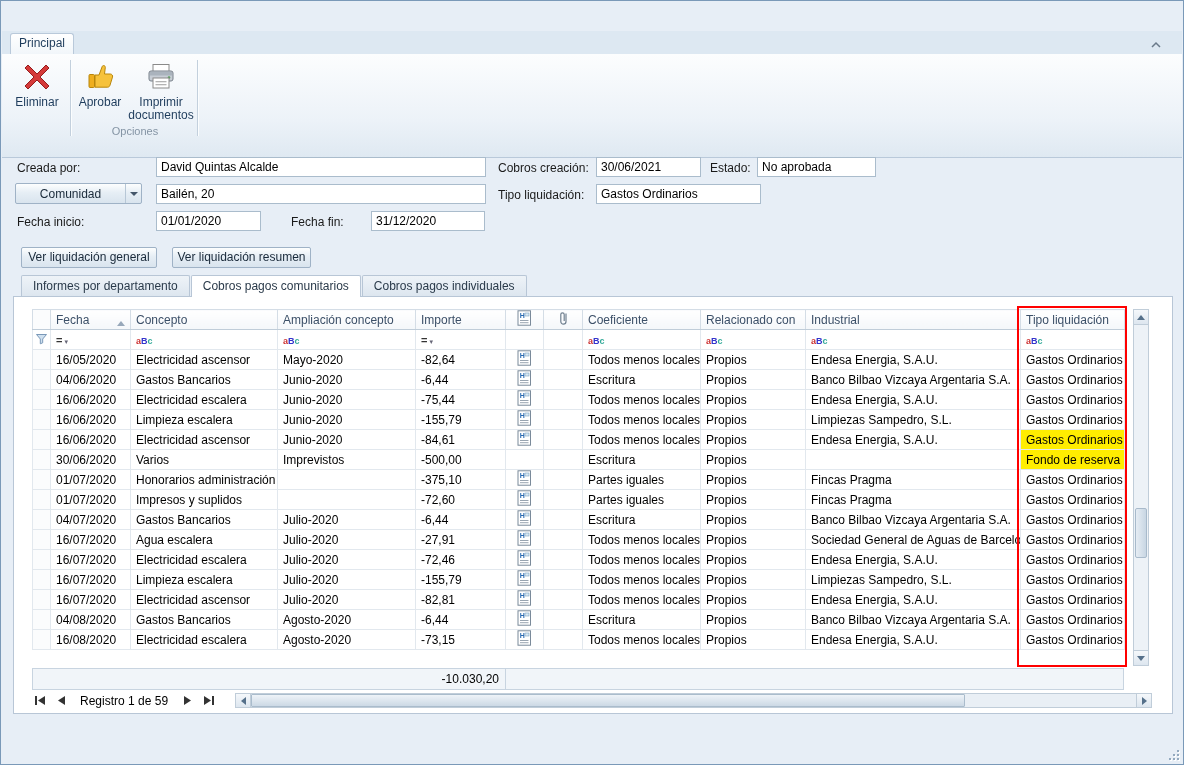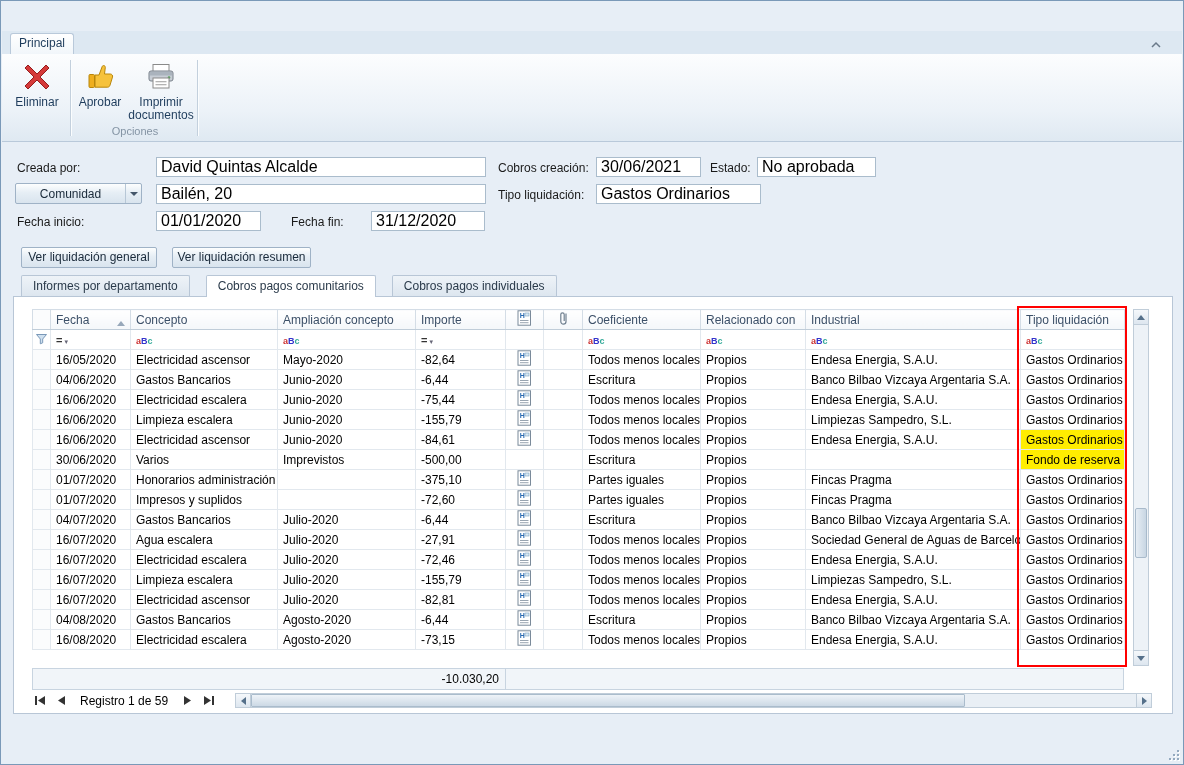--- a/index.html
+++ b/index.html
@@ -29,58 +29,58 @@
   
   .ribbon-tabs { position:absolute; left:1px; top:30px; right:1px; height:23px; background:#dde8f2; }
   .ribbon-tab {
     position:absolute; left:8px; top:2px; width:64px; height:21px;
     background:linear-gradient(#ffffff,#f1f6fa);
     border:1px solid #b9c9da; border-bottom:none; border-radius:3px 3px 0 0;
     text-align:center; line-height:19px; color:#1e3c5c;
   }
   .ribbon-collapse { position:absolute; right:20px; top:7px; }
   .ribbon-body {
-    position:absolute; left:1px; top:53px; right:1px; height:88px;
+    position:absolute; left:1px; top:53px; right:1px; height:104px;
     background:linear-gradient(#fcfdfe, #ecf2f8 65%, #dfe9f2);
     border-bottom:1px solid #b9c9da;
   }
   .rb {
     position:absolute; top:4px; height:72px; display:flex; flex-direction:column;
     align-items:center; padding-top:3px; border-radius:3px; color:#1e3c5c; text-align:center; line-height:13px;
   }
   .rb svg { margin-bottom:3px; }
   .rb-sep { position:absolute; top:6px; height:76px; width:1px; background:#c3d0dd; box-shadow:1px 0 0 #fbfdfe; }
   .rb-group-label { position:absolute; top:71px; left:70px; width:126px; text-align:center; color:#8494a4; font-size:11px; }
 
   
   .lbl { position:absolute; color:#1a1a1a; white-space:nowrap; }
   .inp {
     position:absolute; height:20px; border:1px solid #aabccc; background:#fff;
-    font-family:"Liberation Sans", sans-serif; font-size:16px; color:#000; padding:0 4px;
+    font-family:"Liberation Sans", sans-serif; font-size:12px; color:#000; padding:0 4px;
   }
   .combo {
     position:absolute; height:21px; border:1px solid #9fb2c6; border-radius:2px;
     background:linear-gradient(#fdfefe,#e6eef5 45%,#d9e4ee);
     display:flex; align-items:center;
   }
   .combo-lbl { flex:1; text-align:center; color:#1a2a3a; }
   .combo-arrow {
     width:16px; height:100%; border-left:1px solid #b7c7d6;
     display:flex; align-items:center; justify-content:center;
   }
   .combo-arrow::after { content:""; border-left:4px solid transparent; border-right:4px solid transparent; border-top:4px solid #44566a; }
 
   .act-btn {
     position:absolute; height:21px; border:1px solid #9fb2c6; border-radius:2px;
     background:linear-gradient(#fdfefe,#e6eef5 45%,#d9e4ee);
     text-align:center; line-height:19px; color:#1a2a3a;
   }
 
   
-  .doc-tabs { position:absolute; left:20px; top:274px; height:22px; display:flex;gap:15px; }
+  .doc-tabs { position:absolute; left:20px; top:274px; height:22px; display:flex; }
   .doc-tab {
     height:21px; line-height:20px; padding:0 11px; border:1px solid #b8c6d6; border-bottom:none;
     background:linear-gradient(#eef3f8,#dde6ef); color:#2a3a4a; margin-right:1px; border-radius:2px 2px 0 0;
   }
   .doc-tab.active { background:#fff; height:22px; position:relative; z-index:3; }
 
   
   .grid-panel { position:absolute; left:12px; top:295px; width:1160px; height:418px; background:#fff; border:1px solid #b8c6d6; }
   table.grid { position:absolute; left:18px; top:12px; width:1092px; border-collapse:collapse; table-layout:fixed; background:#fff; border:1px solid #c0cdd9; }
   .grid th, .grid td { border:1px solid #e2e8ee; height:20px; padding:0 5px; white-space:nowrap; overflow:hidden; font-weight:normal; }

